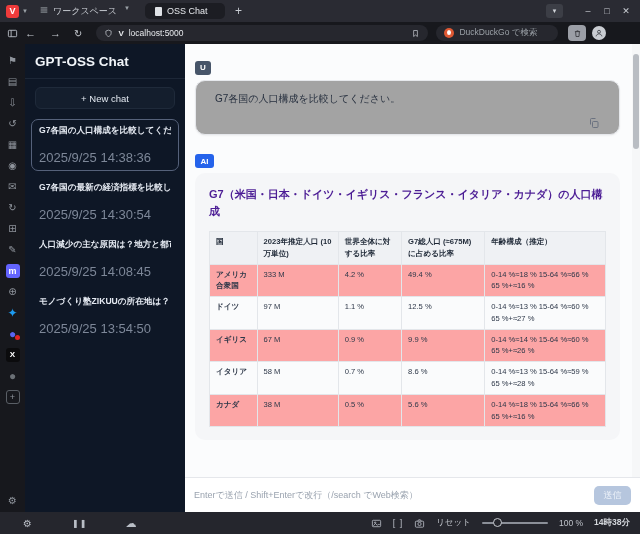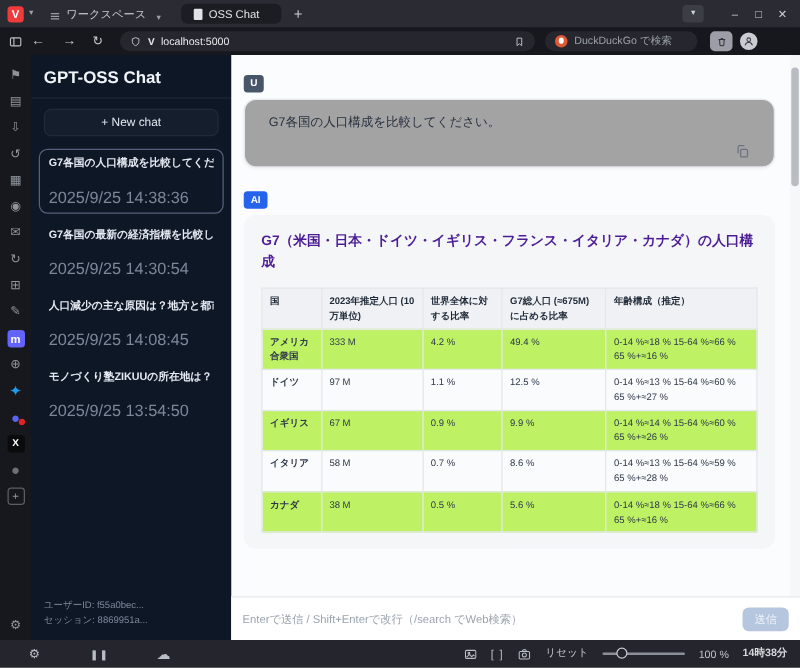--- a/index.html
+++ b/index.html
@@ -4,21 +4,21 @@
 <style>
   * { margin:0; padding:0; box-sizing:border-box; }
   html,body { width:640px; height:534px; }
   body { font-family:"Liberation Sans","DejaVu Sans",sans-serif; background:#000; }
   .window { position:relative; width:640px; height:534px; background:#17181d; overflow:hidden; }
 
   
   .tabbar { position:absolute; top:0; left:0; right:0; height:22px; background:#2a2b33; display:flex; align-items:center; padding:0 6px; }
   .vlogo { width:13px; height:13px; border-radius:3px; background:#ef3b3b; color:#fff; font-size:9px; font-weight:bold; display:flex; align-items:center; justify-content:center; }
   .caret { color:#9aa0a6; font-size:6px; margin:0 3px; }
-  .ws { display:flex; align-items:flex-end; gap:4px; color:#c8ccd2; font-size:9px; margin-left:8px; }
+  .ws { display:flex; align-items:flex-start; gap:4px; color:#c8ccd2; font-size:9px; margin-left:8px; }
   .ws svg { width:10px; height:10px; stroke:#9aa0a6; }
   .tab { margin-left:12px; height:16px; background:#1c1d23; border-radius:5px; display:flex; align-items:center; gap:5px; padding:0 10px; min-width:80px; color:#e6e8ec; font-size:9px; }
   .docico { width:7px; height:9px; background:#dfe2e6; border-radius:1px; }
   .newtab { color:#c8ccd2; margin-left:10px; font-size:12px; }
   .winctl { margin-left:auto; display:flex; align-items:center; gap:3px; }
   .tabdrop { width:17px; height:14px; background:#3c3e46; border-radius:3px; color:#d0d3d8; font-size:6px; display:flex; align-items:center; justify-content:center; margin-right:14px; }
   .wbtn { width:16px; height:16px; color:#c8ccd2; font-size:9px; display:flex; align-items:center; justify-content:center; }
 
   
   .toolbar { position:absolute; top:22px; height:22px; left:0; right:0; background:#17181d; display:flex; align-items:center; padding:0 7px; }
@@ -73,21 +73,21 @@
   .user-card { margin-top:5px; background:#a3a3a3; border:1px solid #e6e8ec; border-radius:10px; padding:11px 19px 7px; box-shadow:0 1px 2px rgba(0,0,0,.05); }
   .user-text { color:#27303f; font-size:10px; }
   .copybtn { display:block; margin-left:auto; margin-top:9px; width:12px; height:12px; color:#6b7280; }
   .copybtn svg { width:12px; height:12px; stroke:#6b7280; fill:none; stroke-width:2; }
   .ai-gap { height:15px; }
   .ai-card { margin-top:5px; background:#f5f6f8; border-radius:10px; padding:13px 14px; }
   .ai-heading { font-size:11px; font-weight:bold; color:#4c1d95; line-height:1.55; }
   table { margin-top:11px; border-collapse:collapse; width:100%; table-layout:fixed; }
   th,td { border:1px solid #e3e6ea; padding:4px 6px; font-size:7.6px; color:#2d3748; vertical-align:top; text-align:left; line-height:1.55; word-wrap:break-word; }
   th { background:#eff1f4; font-weight:bold; color:#1f2937; }
-  td { background:#bef264; }
+  td { background:#fca5a5; }
   tr:nth-child(even) td { background:#fafbfc; }
   td.col-country { font-weight:bold; }
   col.c1{width:12%} col.c2{width:20.5%} col.c3{width:16%} col.c4{width:21%} col.c5{width:30.5%}
 
   
   .inputbar { position:absolute; left:0; right:0; bottom:0; height:35px; background:#fff; border-top:1px solid #e5e7eb; display:flex; align-items:center; padding:0 9px; }
   .chatinput { flex:1; border:0; outline:0; background:transparent; font-size:9px; color:#374151; font-family:inherit; }
   .chatinput::placeholder { color:#9aa3af; }
   .sendbtn { width:37px; height:19px; border:0; border-radius:5px; background:#b6c6de; color:#eef3fa; font-size:9px; display:flex; align-items:center; justify-content:center; font-family:inherit; }
 
@@ -210,24 +210,20 @@
         </div>
         <div class="chat-item">
           <div class="ci-title">人口減少の主な原因は？地方と都市...</div>
           <div class="ci-time">2025/9/25 14:08:45</div>
         </div>
         <div class="chat-item">
           <div class="ci-title">モノづくり塾ZIKUUの所在地は？ **...</div>
           <div class="ci-time">2025/9/25 13:54:50</div>
         </div>
       </div>
-    <div class="sb-footer">
-      <div>ユーザーID: f55a0bec...</div>
-      <div>セッション: 8869951a...</div>
-    </div>
   </div>
 
   <div class="main">
     <div class="messages">
       <span class="badge user">U</span>
       <div class="user-card">
         <div class="user-text">G7各国の人口構成を比較してください。</div>
         <span class="copybtn">
           <svg viewBox="0 0 24 24">
               <rect x="9" y="9" width="11" height="12" rx="2"></rect>

